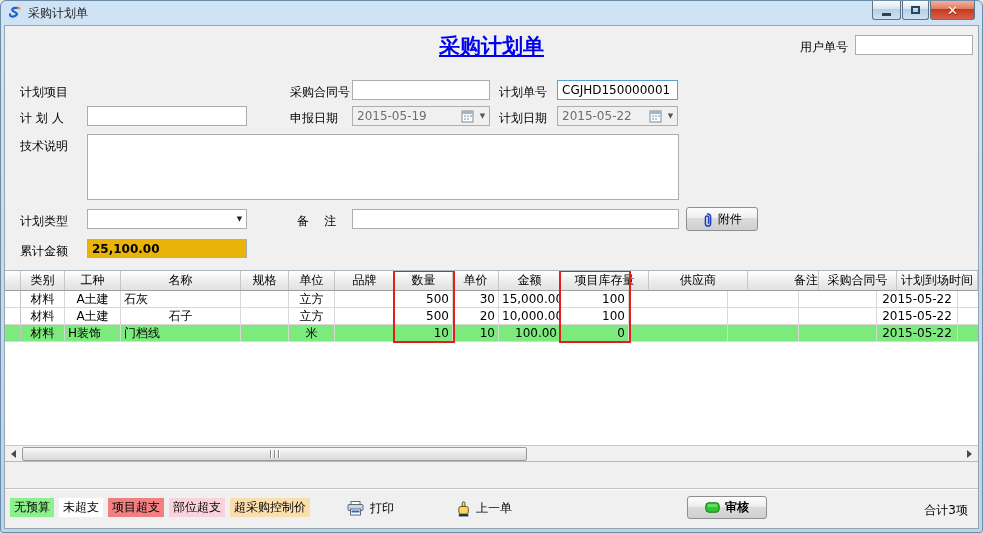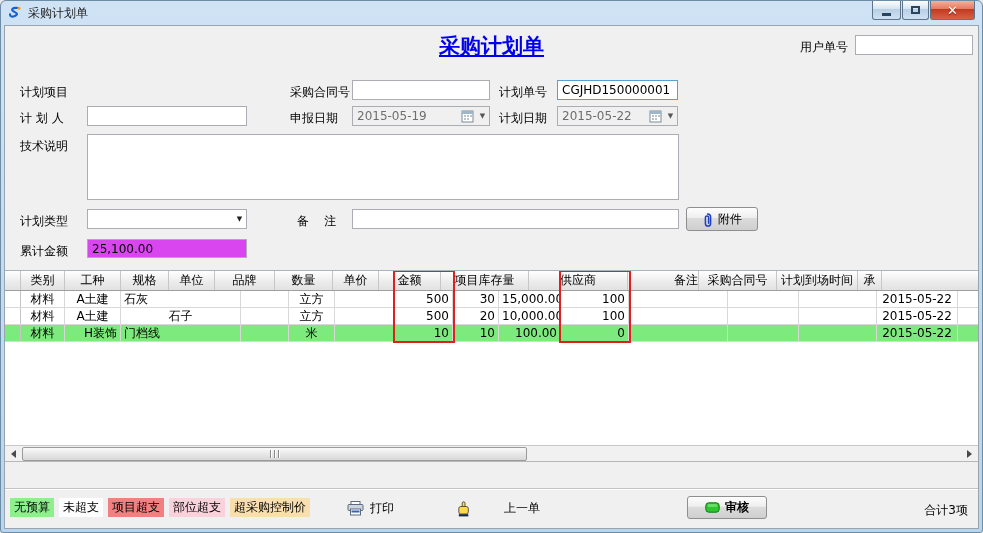--- a/index.html
+++ b/index.html
@@ -27,21 +27,21 @@
     border:1px solid #98a4ae; overflow:hidden; }
 
   .form-title { position:absolute; top:6px; left:0; right:0; text-align:center;
     font-size:21px; font-weight:bold; color:#0000ee; text-decoration:underline; }
 
   .lbl { position:absolute; font-size:12px; color:#000; white-space:pre; }
 
   .tb { position:absolute; height:20px; background:#fff; border:1px solid #abadb3; font-size:12px;
     padding:0 4px; color:#000; outline:none; font-family:inherit; }
   .tb.focus { border:1px solid #56a0d2; }
-  .tb.ro { background:#d946ef; }
+  .tb.ro { background:#eab308;font-weight:bold; }
 
   .datebox { position:absolute; height:20px; background:#f0f0f0; border:1px solid #abadb3;
     font-size:12px; color:#6e6e6e; display:flex; align-items:center; padding-left:4px; }
   .datebox .dtxt { flex:1; }
   .datebox .cal { width:13px; height:13px; margin-right:2px; }
   .ddarrow { font-size:7px; color:#555; width:13px; text-align:center; }
 
   .selectbox { position:absolute; height:20px; background:#fff; border:1px solid #abadb3;
     display:flex; align-items:center; }
   .selectbox .sval { flex:1; font-size:12px; padding-left:4px; }
@@ -174,20 +174,21 @@
     </div>
 
     <span class="lbl" style="left:15px; top:217px;">累计金额</span>
     <input class="tb ro" style="left: 82px; top: 213px; width: 160px; height: 19px;" readonly="" value="25,100.00">
 
     <div class="grid-area">
       <div class="thead-row">
           <div class="th" style="width: 16px;"></div>
           <div class="th" style="width: 44px;">类别</div>
           <div class="th" style="width: 56px;">工种</div>
+          <div class="th" style="width: 120px;">名称</div>
           <div class="th" style="width: 48px;">规格</div>
           <div class="th" style="width: 46px;">单位</div>
           <div class="th" style="width: 60px;">品牌</div>
           <div class="th" style="width: 58px;">数量</div>
           <div class="th" style="width: 46px;">单价</div>
           <div class="th" style="width: 62px;">金额</div>
           <div class="th" style="width: 88px;">项目库存量</div>
           <div class="th" style="width: 99px;">供应商</div>
           <div class="th" style="width: 71px; text-align: right;">备注</div>
           <div class="th" style="width: 78px;">采购合同号</div>
@@ -227,21 +228,21 @@
             <div class="td" style="width: 68px; text-align: right;">100</div>
             <div class="td" style="width: 99px; text-align: left;"></div>
             <div class="td" style="width: 71px; text-align: left;"></div>
             <div class="td" style="width: 78px; text-align: left;"></div>
             <div class="td" style="width: 81px; text-align: center;">2015-05-22</div>
             <div class="td" style="width: 24px; text-align: left;"></div>
           </div>
           <div class="trow hl" style="background: rgb(125, 234, 125);">
             <div class="td ind" style="width: 16px;"></div>
             <div class="td" style="width: 44px; text-align: center;">材料</div>
-            <div class="td" style="width: 56px; text-align: right;">H装饰</div>
+            <div class="td" style="width: 56px; text-align: left;">H装饰</div>
             <div class="td" style="width: 120px; text-align: left;">门档线</div>
             <div class="td" style="width: 48px; text-align: left;"></div>
             <div class="td" style="width: 46px; text-align: center;">米</div>
             <div class="td" style="width: 60px; text-align: left;"></div>
             <div class="td" style="width: 58px; text-align: right;">10</div>
             <div class="td" style="width: 46px; text-align: right;">10</div>
             <div class="td" style="width: 62px; text-align: right;">100.00</div>
             <div class="td" style="width: 68px; text-align: right;">0</div>
             <div class="td" style="width: 99px; text-align: left;"></div>
             <div class="td" style="width: 71px; text-align: left;"></div>
@@ -284,21 +285,21 @@
           <svg width="17" height="15" viewBox="0 0 17 15">
               <rect x="4" y="0.5" width="9" height="3.5" fill="#fff" stroke="#5d6b7a"></rect>
               <rect x="1" y="3.5" width="15" height="6" rx="1" fill="#cdd6e0" stroke="#5d6b7a"></rect>
               <rect x="3.5" y="8" width="10" height="6" fill="#fff" stroke="#5d6b7a"></rect>
               <rect x="4.5" y="9.5" width="8" height="2" fill="#2f62c4"></rect>
             </svg>
         </span>
         <span>打印</span>
       </div>
 
-      <div class="sb-group" style="left:452px;gap:28px;">
+      <div class="sb-group" style="left:452px;">
         <span class="gicon">
           <svg width="13" height="16" viewBox="0 0 13 16">
               <rect x="5.2" y="0.8" width="2.8" height="7" rx="1.4" fill="#ffd94f" stroke="#333" stroke-width="0.8"></rect>
               <rect x="1.8" y="5.5" width="9.5" height="7.5" rx="2" fill="#ffd94f" stroke="#333" stroke-width="0.8"></rect>
               <rect x="1.8" y="13.2" width="9.5" height="2.2" fill="#15284a"></rect>
             </svg>
         </span>
         <span>上一单</span>
       </div>
 

